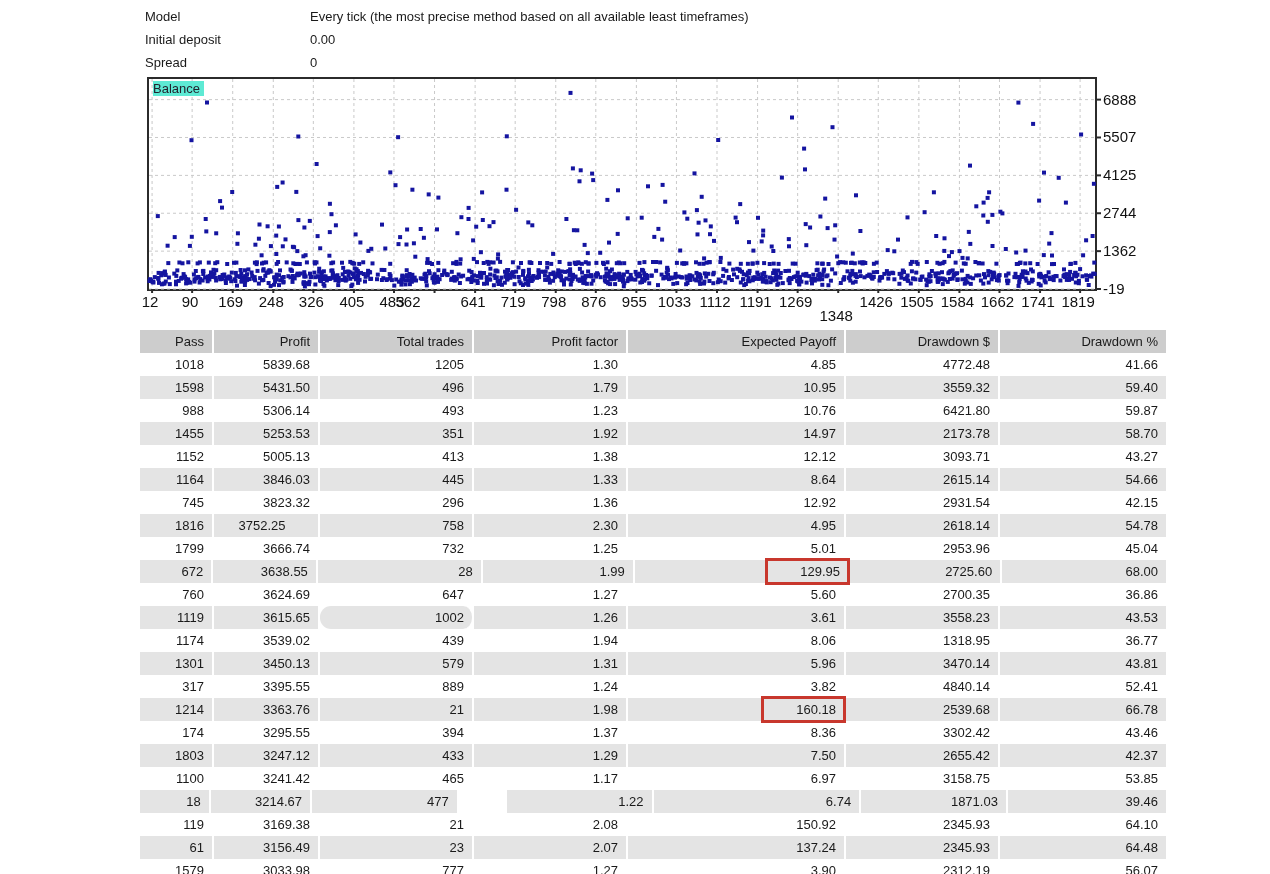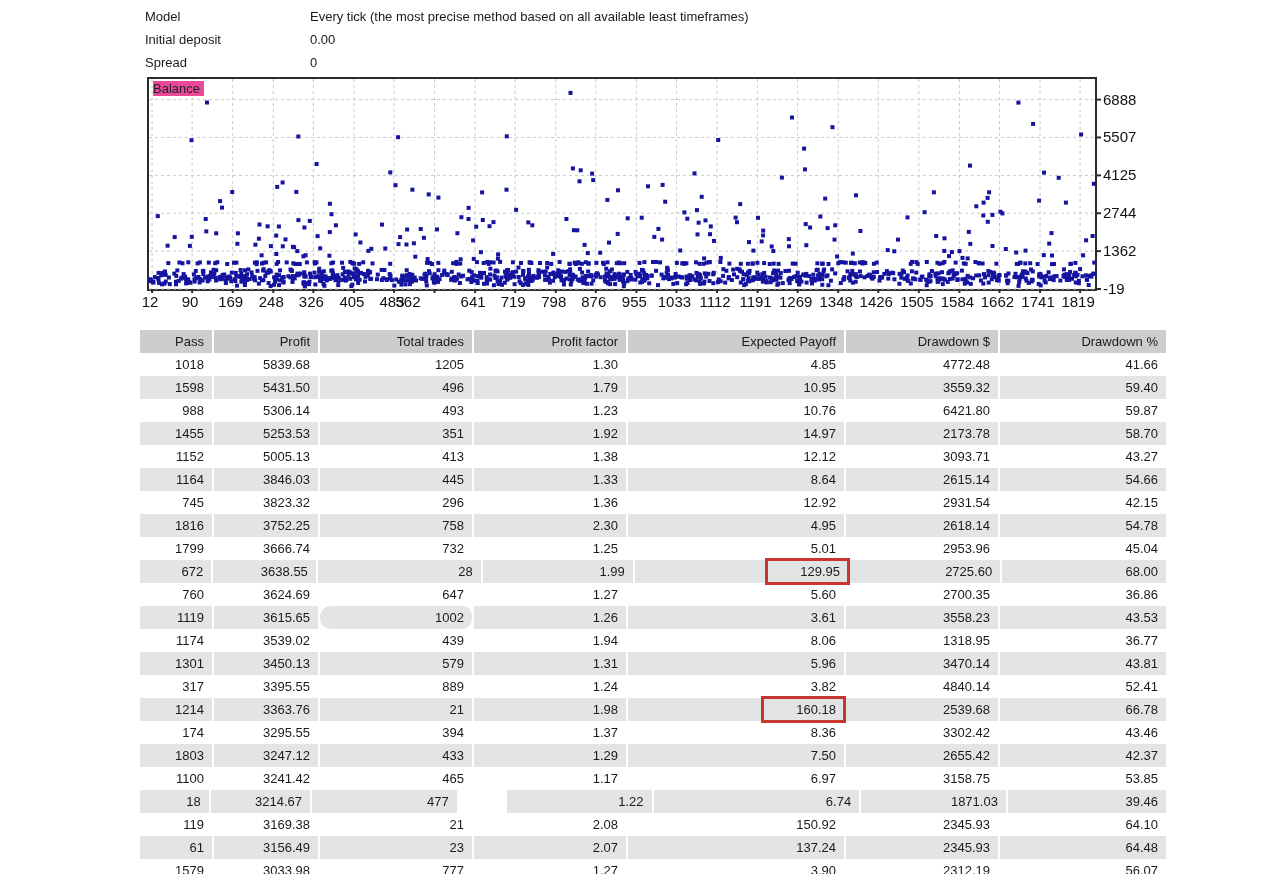--- a/index.html
+++ b/index.html
@@ -8,21 +8,21 @@
 
   
   .info{position:absolute;left:145px;top:5px;}
   .info-row{display:flex;height:23px;line-height:23px;font-size:13px;}
   .info-label{width:165px;}
   .info-value{white-space:nowrap;}
 
   
   .chart-plot{position:absolute;left:147px;top:77px;width:950px;height:214px;
               box-sizing:border-box;border:2px solid #2b2b2b;background:#fff;}
-  .chart-title{position:absolute;left:153px;top:81px;font-size:13px;color:#23232e;z-index:3;background:#ec4899;padding-right:4px;}
+  .chart-title{position:absolute;left:153px;top:81px;font-size:13px;color:#23232e;z-index:3;background:#5eead4;padding-right:4px;}
   .ylab{position:absolute;font-size:15px;color:#111;white-space:nowrap;}
   .xlab{position:absolute;font-size:15px;color:#111;text-align:center;white-space:nowrap;}
 
   
   .tbl{position:absolute;left:140px;top:330px;width:1026px;font-size:13px;}
   .t-row{display:flex;height:23px;line-height:23px;}
   .t-cell{box-sizing:border-box;text-align:right;padding-right:8px;position:relative;background:transparent;}
   .t-cell.gapped{border-right:2px solid #fff;}
   .t-head .t-cell{background:#cdcdcd;}
   .t-row.stripe .t-cell{background:#e4e4e4;}
@@ -1497,21 +1497,21 @@
         <div class="t-cell gapped" style="width: 74px;">745</div>
         <div class="t-cell gapped" style="width: 106px;">3823.32</div>
         <div class="t-cell gapped" style="width: 154px;">296</div>
         <div class="t-cell gapped" style="width: 154px;">1.36</div>
         <div class="t-cell gapped" style="width: 218px;">12.92</div>
         <div class="t-cell gapped" style="width: 154px;">2931.54</div>
         <div class="t-cell" style="width: 166px;">42.15</div>
       </div>
       <div class="t-row stripe">
         <div class="t-cell gapped" style="width: 74px;">1816</div>
-        <div class="t-cell gapped" style="width: 106px;">3752.25</div>
+        <div class="t-cell gapped" style="width: 106px; text-align: center;">3752.25</div>
         <div class="t-cell gapped" style="width: 154px;">758</div>
         <div class="t-cell gapped" style="width: 154px;">2.30</div>
         <div class="t-cell gapped" style="width: 218px;">4.95</div>
         <div class="t-cell gapped" style="width: 154px;">2618.14</div>
         <div class="t-cell" style="width: 166px;">54.78</div>
       </div>
       <div class="t-row">
         <div class="t-cell gapped" style="width: 74px;">1799</div>
         <div class="t-cell gapped" style="width: 106px;">3666.74</div>
         <div class="t-cell gapped" style="width: 154px;">732</div>
@@ -1664,20 +1664,20 @@
     <div class="xlab" style="left: 384px; width: 48px; top: 293px;">562</div>
     <div class="xlab" style="left: 449.118px; width: 48px; top: 293px;">641</div>
     <div class="xlab" style="left: 489.177px; width: 48px; top: 293px;">719</div>
     <div class="xlab" style="left: 529.749px; width: 48px; top: 293px;">798</div>
     <div class="xlab" style="left: 569.808px; width: 48px; top: 293px;">876</div>
     <div class="xlab" style="left: 610.38px; width: 48px; top: 293px;">955</div>
     <div class="xlab" style="left: 650.439px; width: 48px; top: 293px;">1033</div>
     <div class="xlab" style="left: 691.011px; width: 48px; top: 293px;">1112</div>
     <div class="xlab" style="left: 731.583px; width: 48px; top: 293px;">1191</div>
     <div class="xlab" style="left: 771.642px; width: 48px; top: 293px;">1269</div>
-    <div class="xlab" style="left: 812.214px; width: 48px; top: 293px;">1348</div>
+    <div class="xlab" style="left: 812.214px; width: 48px; top: 307px;">1348</div>
     <div class="xlab" style="left: 852.273px; width: 48px; top: 293px;">1426</div>
     <div class="xlab" style="left: 892.845px; width: 48px; top: 293px;">1505</div>
     <div class="xlab" style="left: 933.417px; width: 48px; top: 293px;">1584</div>
     <div class="xlab" style="left: 973.476px; width: 48px; top: 293px;">1662</div>
     <div class="xlab" style="left: 1014.05px; width: 48px; top: 293px;">1741</div>
     <div class="xlab" style="left: 1054.11px; width: 48px; top: 293px;">1819</div>
   </div>
 
 </body></html>

